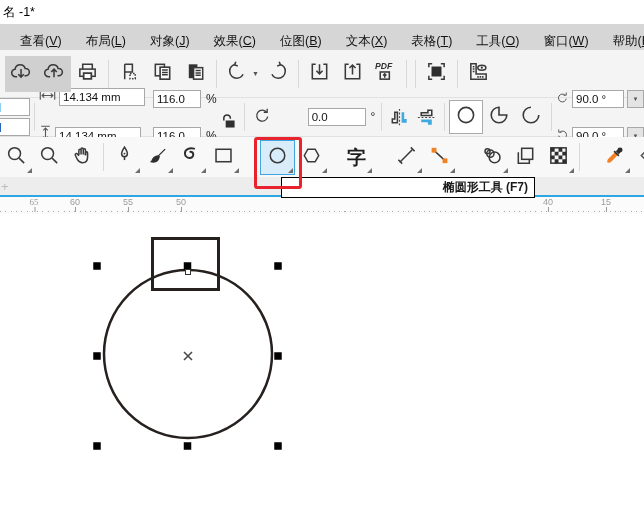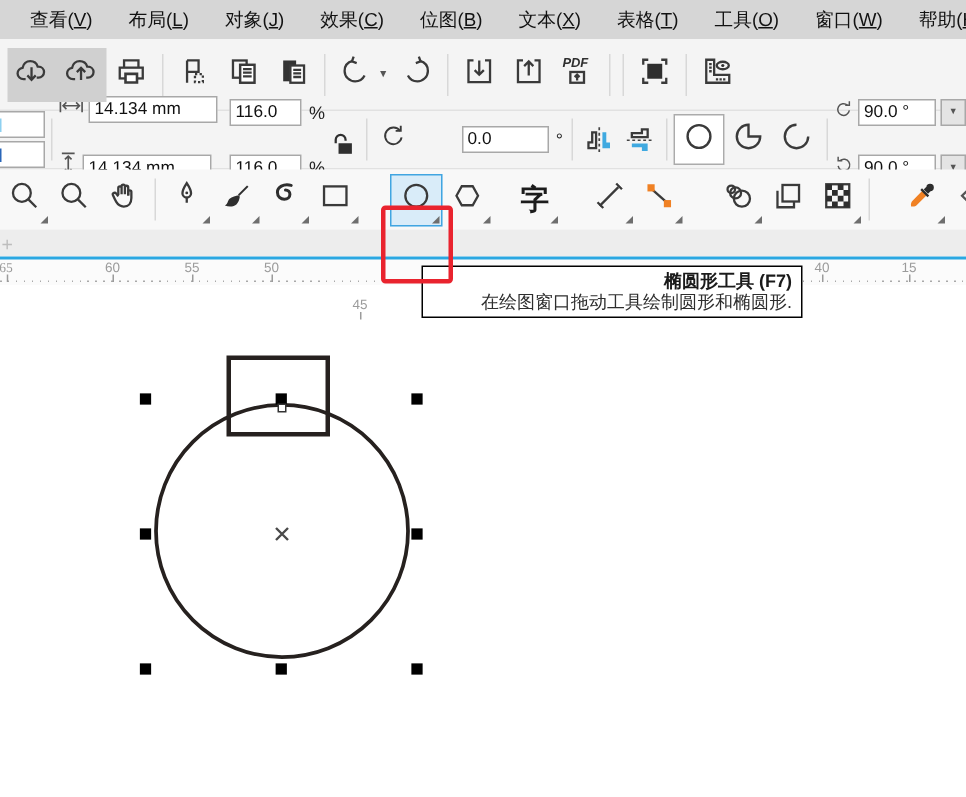--- a/index.html
+++ b/index.html
@@ -1,20 +1,20 @@
 <!DOCTYPE html>
 <html><head>
 <meta charset="utf-8">
 <style>
   html,body{margin:0;padding:0;background:#fff;font-family:"Liberation Sans","DejaVu Sans",sans-serif;}
   .app{position:relative;width:644px;height:531px;background:#fff;overflow:hidden;}
   
   .titlebar{height:24px;display:flex;align-items:center;padding-left:3px;font-size:12.5px;color:#000;background:#fff;}
   
-  .menubar{height:26px;background:#d6d6d6;display:flex;align-items:center;padding-left:8px;}
+  .menubar{height:26px;background:#d6d6d6;display:flex;align-items:flex-end;padding-left:8px;}
   .menu-item{padding:0 12px;font-size:12.5px;color:#121212;cursor:default;white-space:nowrap;}
   .menu-item u{text-decoration:underline;}
   
   .row1{height:47px;background:#f4f4f4;border-bottom:1px solid #e1e1e1;display:flex;align-items:center;padding-left:5px;font-style:italic;}
   .row2{height:38px;background:#f4f4f4;border-bottom:1px solid #e1e1e1;display:flex;align-items:center;}
   .row3{height:40px;background:#f8f8f8;display:flex;align-items:center;position:relative;}
   .sep{width:1px;height:28px;background:#d8d8d8;margin:0 4px;flex:0 0 1px;}
   .tb-btn{width:33px;height:36px;display:flex;align-items:center;justify-content:center;position:relative;}
   .tb-btn.pressed{background:#d0d0d0;}
   .tb-btn svg{width:23px;height:23px;}
@@ -65,20 +65,23 @@
   
   .tooltip{position:absolute;left:281px;top:177px;width:240px;background:#fff;border:1px solid #000;padding:2px 6px 3px 6px;z-index:15;text-align:right;}
   .tt-title{font-size:12px;font-weight:700;color:#1a1a1a;line-height:14px;white-space:nowrap;}
   .tt-body{font-size:12px;color:#2e2e2e;line-height:14px;white-space:nowrap;}
   .red-box{position:absolute;left:254px;top:137px;width:42px;height:46px;border:3px solid #e9232e;border-radius:3px;z-index:20;}
 </style>
 </head>
 <body>
 
 <div class="app">
+  <div class="titlebar">
+    <span>名 -1*</span>
+  </div>
   <div class="menubar" id="menubar">
       <div class="menu-item">查看(<u>V</u>)</div>
       <div class="menu-item">布局(<u>L</u>)</div>
       <div class="menu-item">对象(<u>J</u>)</div>
       <div class="menu-item">效果(<u>C</u>)</div>
       <div class="menu-item">位图(<u>B</u>)</div>
       <div class="menu-item">文本(<u>X</u>)</div>
       <div class="menu-item">表格(<u>T</u>)</div>
       <div class="menu-item">工具(<u>O</u>)</div>
       <div class="menu-item">窗口(<u>W</u>)</div>
@@ -405,21 +408,21 @@
             <path fill="#e8392e" stroke="none" d="M7.5 12.5h9L12 18z"></path>
           </svg></span>
       </div>
     </div>
 
   <div class="scrollstrip">
     <div class="pluslike">+</div>
   </div>
   <div class="ruler" id="ruler">
     <div class="ticks"></div>
-  <span class="ruler-num" style="left: 4px; font-family: Liberation Serif, serif;">65</span>
+  <span class="ruler-num" style="left: 34px; font-family: Liberation Serif, serif;">65</span>
       <span class="ruler-num" style="left: 75px;">60</span>
       <span class="ruler-num" style="left: 128px;">55</span>
       <span class="ruler-num" style="left: 181px;">50</span>
       <span class="ruler-num" style="left: 240px; margin-top: 25px;">45</span>
       <span class="ruler-num" style="left: 548px;">40</span>
       <span class="ruler-num" style="left: 606px;">15</span>
     </div>
 
   <div class="canvas" id="canvas"><svg width="644" height="316">
         <rect x="152.5" y="23.5" width="66" height="51" fill="none" stroke="#26211f" stroke-width="3"></rect>
@@ -431,16 +434,15 @@
         <rect x="274.25" y="137.25" width="7.5" height="7.5" fill="#000"></rect>
         <rect x="93.25" y="227.25" width="7.5" height="7.5" fill="#000"></rect>
         <rect x="183.75" y="227.25" width="7.5" height="7.5" fill="#000"></rect>
         <rect x="274.25" y="227.25" width="7.5" height="7.5" fill="#000"></rect>
         <path d="M184 137L192 145M192 137L184 145" stroke="#4a4a4a" stroke-width="1.6" fill="none"></path>
         <rect x="185.5" y="54.5" width="5" height="5" fill="#fff" stroke="#333" stroke-width="1"></rect>
       </svg></div>
 
   <div class="tooltip">
     <div class="tt-title"><span>椭圆形工具</span> <span>(F7)</span></div>
-    <div class="tt-body">在绘图窗口拖动工具绘制圆形和椭圆形.</div>
   </div>
   <div class="red-box"></div>
 </div>
 
 </body></html>

